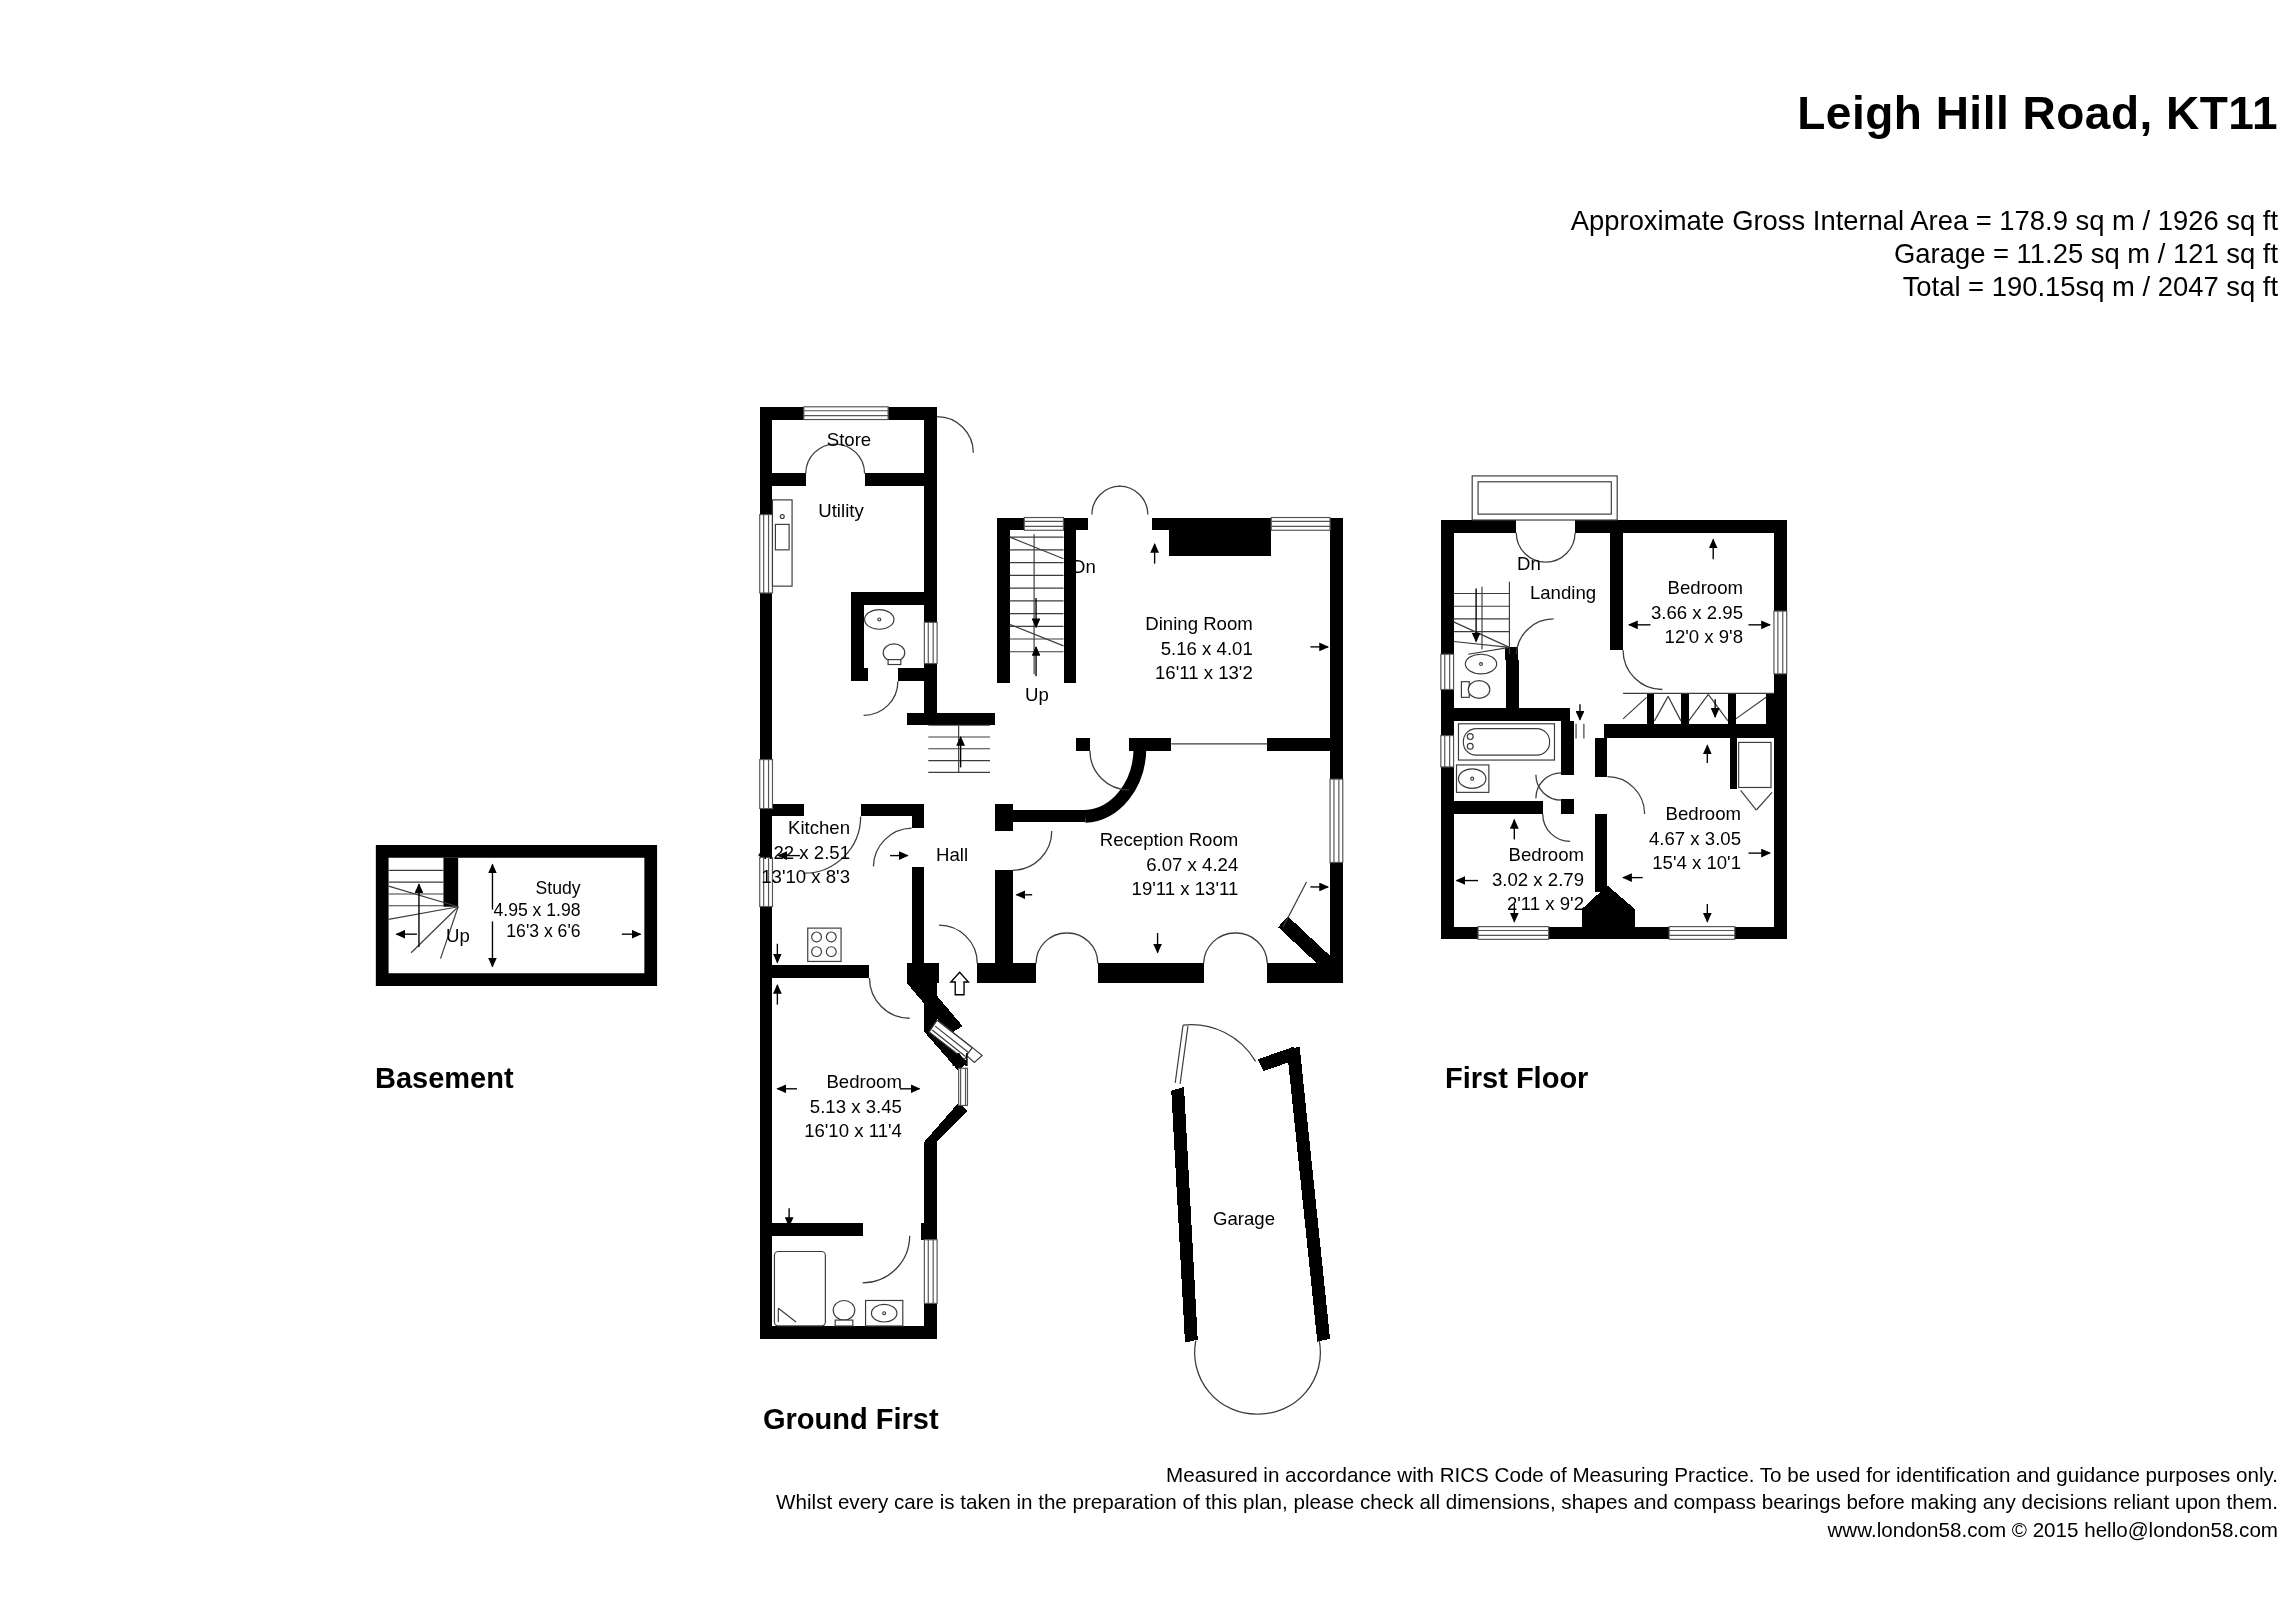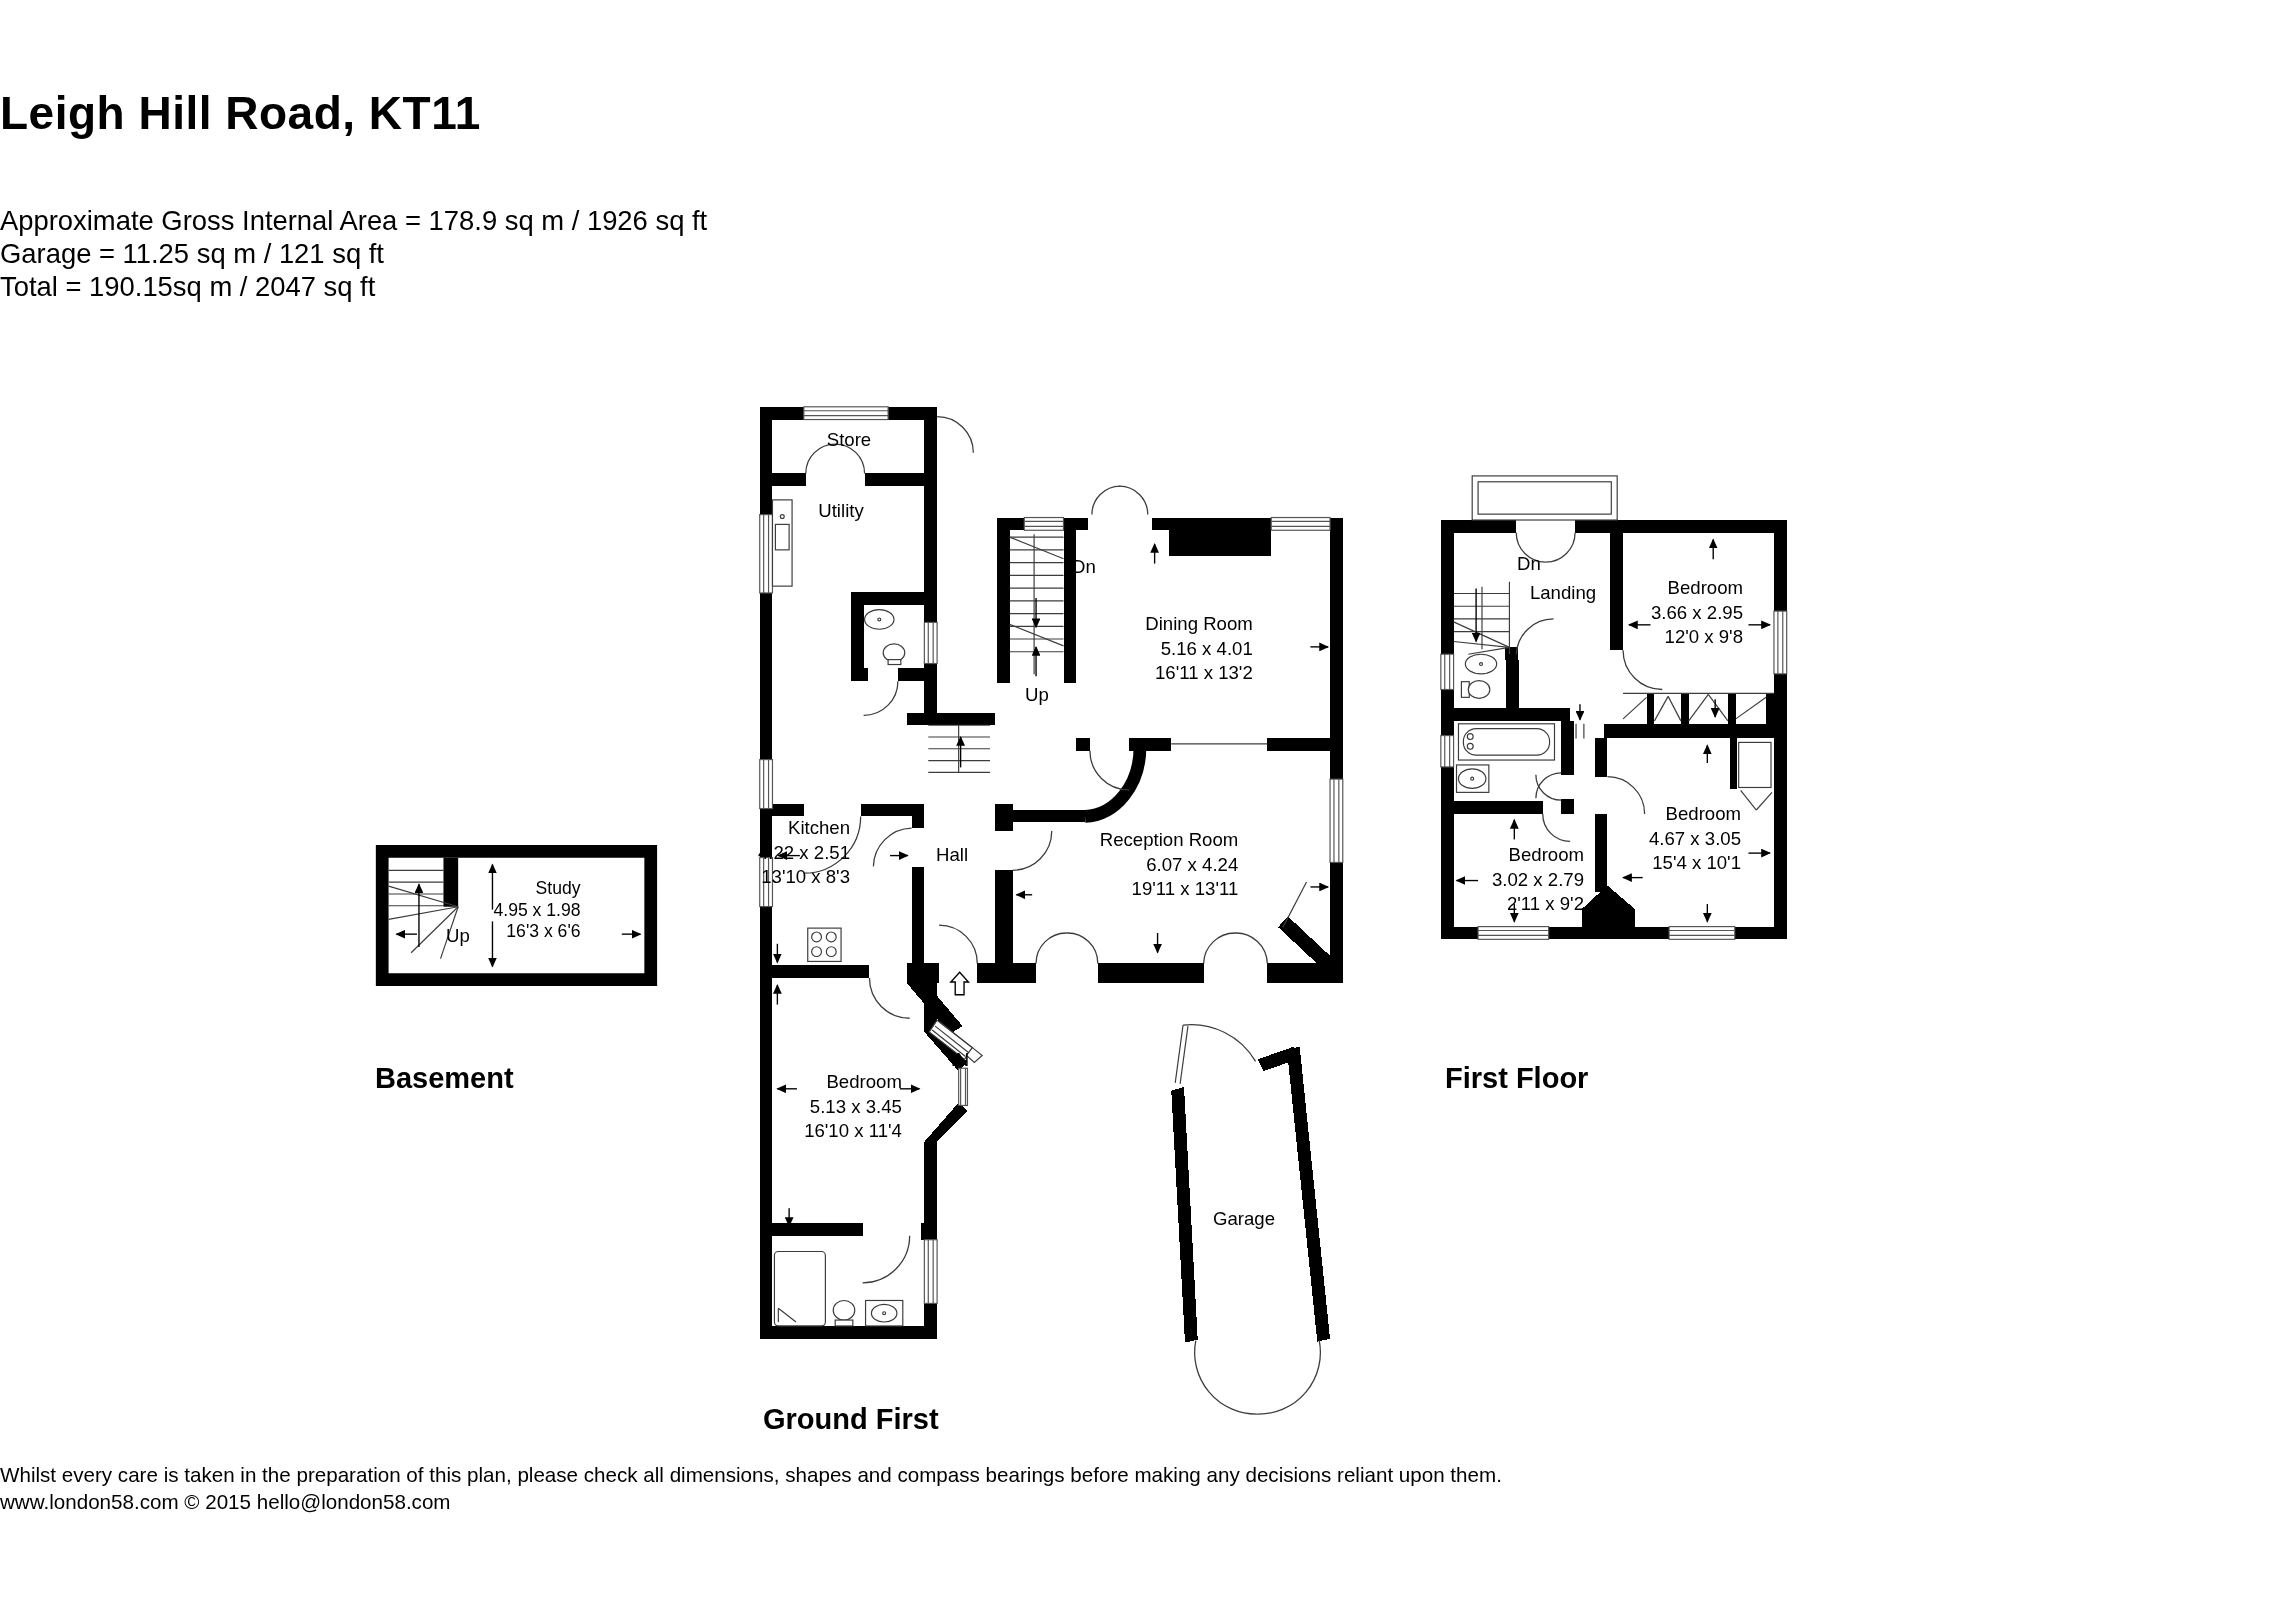--- a/index.html
+++ b/index.html
@@ -1,19 +1,19 @@
 <!DOCTYPE html>
 <html><head>
 <meta charset="utf-8">
 <style>
   html,body{margin:0;padding:0;background:#fff;}
   #page{position:relative;width:2292px;height:1619px;background:#ffffff;overflow:hidden;
         font-family:"Liberation Sans", sans-serif;color:#000;}
   svg.plan{position:absolute;}
-  .center-text{position:absolute;left:0;width:2278px;text-align:left;}
+  .center-text{position:absolute;left:0;width:2278px;text-align:right;}
   #title{top:86px;font-size:46px;font-weight:bold;letter-spacing:0.5px;}
   #areas{top:204px;font-size:27.4px;line-height:33px;}
   #footer{top:1461px;font-size:20.6px;line-height:27.4px;}
   .lbl{position:absolute;transform:translateX(-50%);text-align:right;
        font-size:18.6px;line-height:24.5px;white-space:nowrap;}
   .lbl.sm{font-size:17.6px;line-height:21.6px;}
   .cap{position:absolute;font-size:29px;font-weight:bold;white-space:nowrap;}
 </style>
 </head>
 <body>
@@ -433,18 +433,19 @@
     <div>2'11 x 9'2</div>
   </div>
   <div class="lbl" style="left:1695px;top:802px">
     <div>Bedroom</div>
     <div>4.67 x 3.05</div>
     <div>15'4 x 10'1</div>
   </div>
   <div class="cap" style="left:1445px;top:1062px">First Floor</div>
 
   <div id="footer" class="center-text">
+    <div>Measured in accordance with RICS Code of Measuring Practice. To be used for identification and guidance purposes only.</div>
     <div>Whilst every care is taken in the preparation of this plan, please check all dimensions, shapes and compass bearings before making any decisions reliant upon them.</div>
     <div>www.london58.com © 2015 hello@london58.com</div>
   </div>
 
 </div>
 
 
 </body></html>

